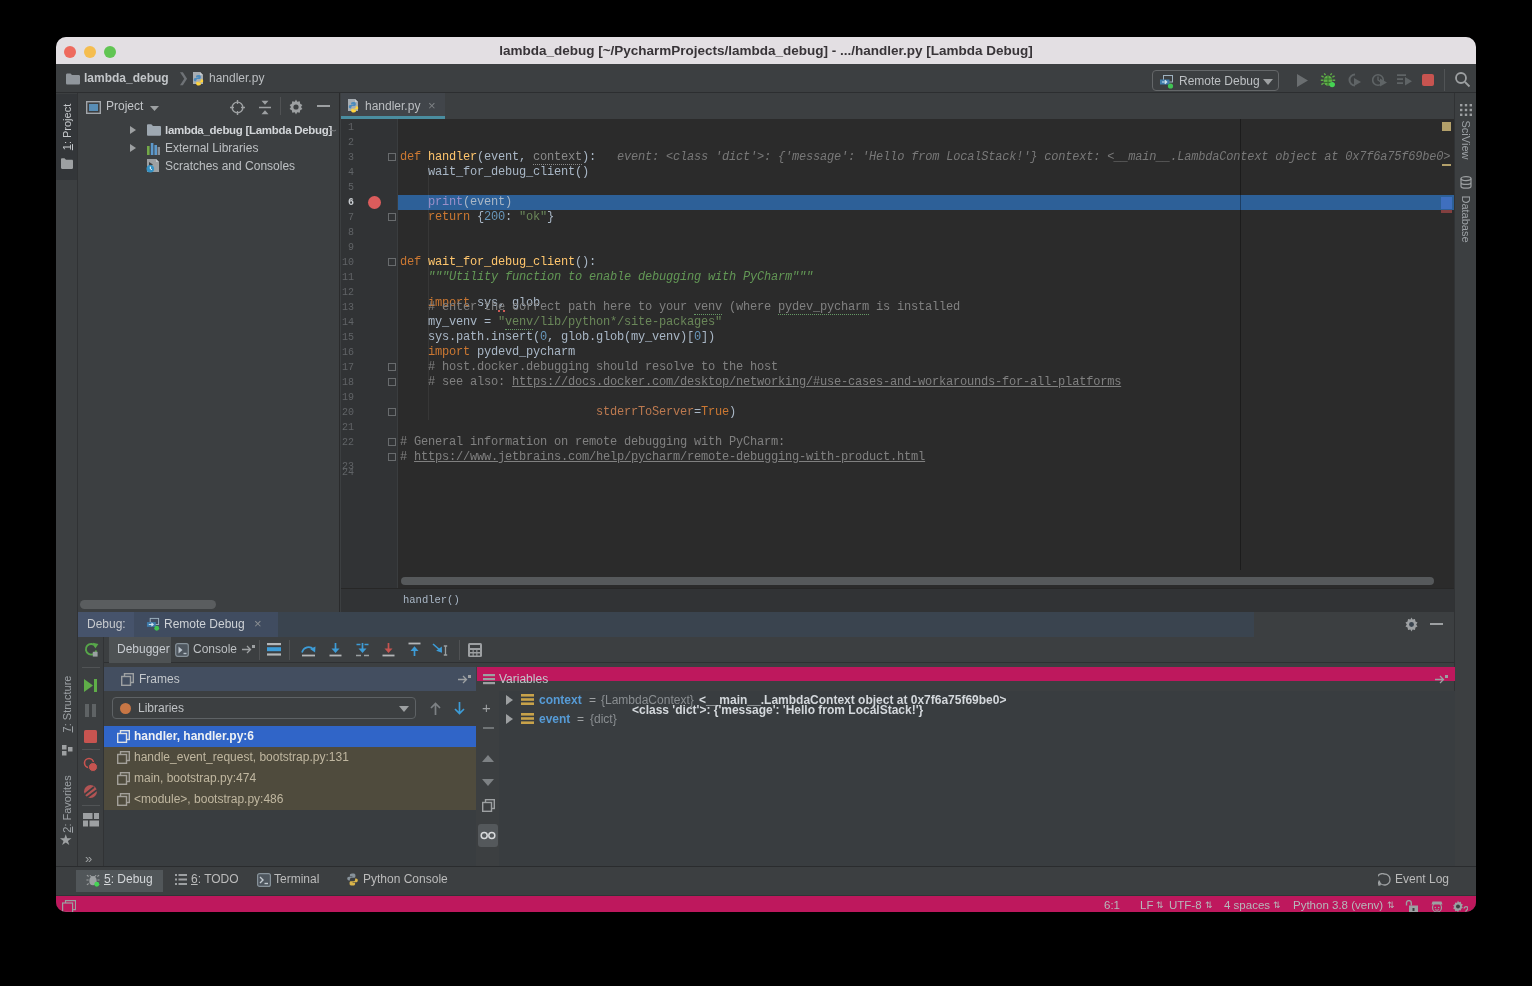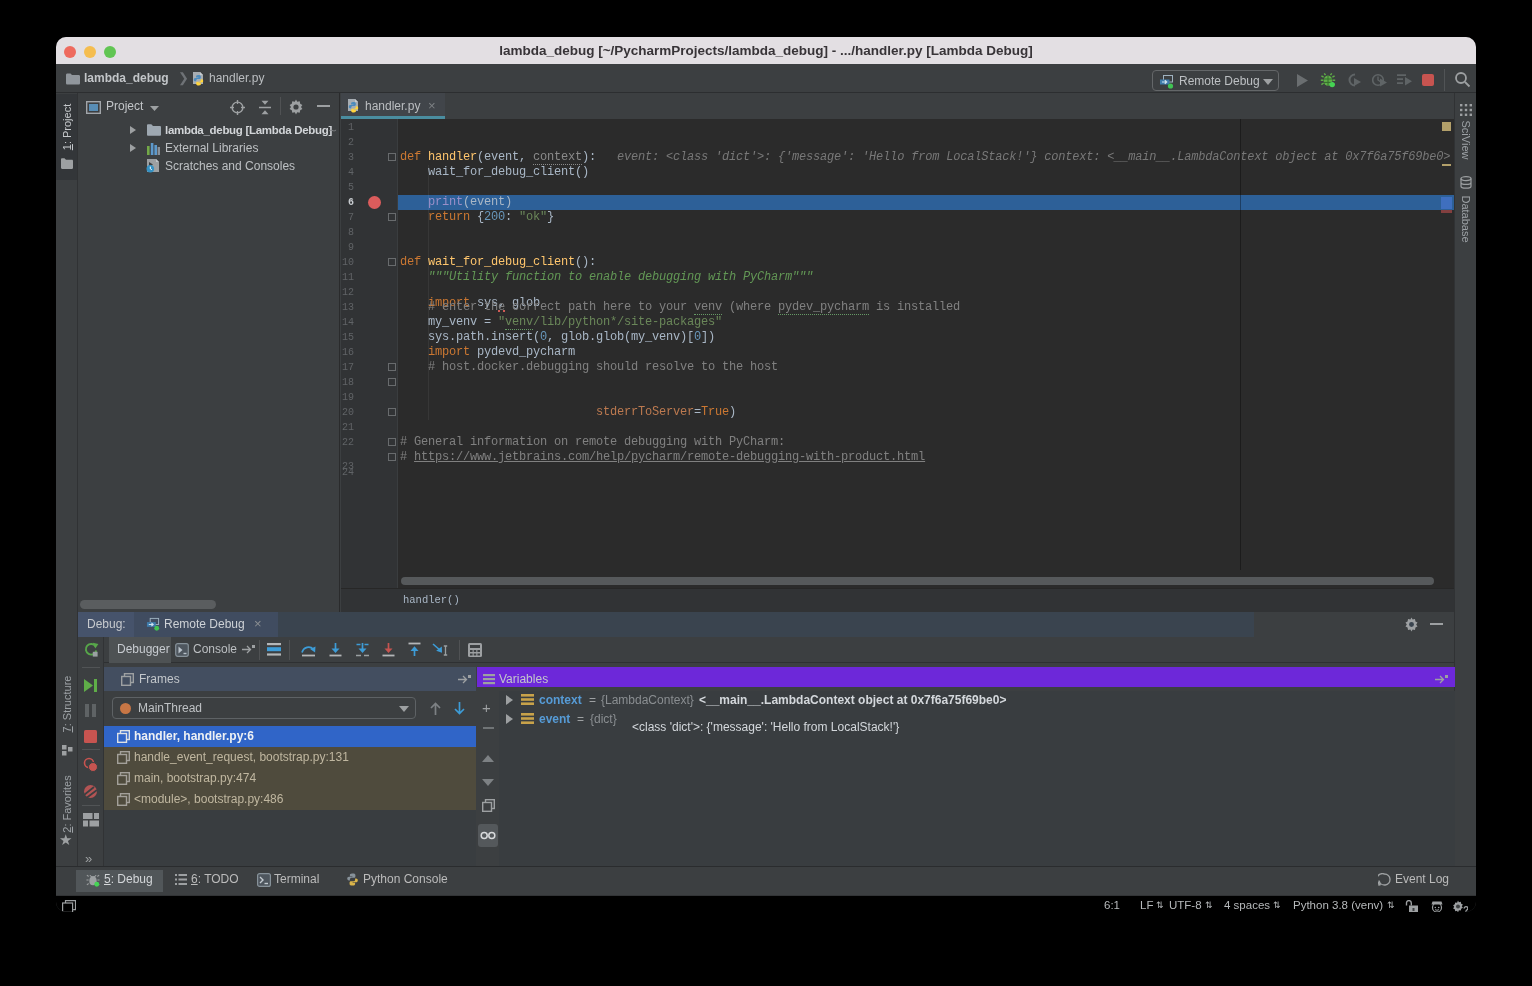--- a/index.html
+++ b/index.html
@@ -29,21 +29,21 @@
 .kw{color:#cc7832}.fn{color:#ffc66d}.st{color:#6a8759}.nm{color:#6897bb}.cm{color:#808080}
 .ds{color:#629755;font-style:italic}.bi{color:#9a8fc9}.pa{color:#bd7a50}.hint{color:#787878;font-style:italic}
 .url{text-decoration:underline}
 
 #dbg{position:absolute;left:22px;top:575px;width:1376px;height:254px;background:#3c3f41}
 #dbgtabs{position:absolute;left:0;top:0;width:1176px;height:25px;background:#3a444f}
 #dbgtoolbar{position:absolute;left:26px;top:25px;width:1350px;height:26px;background:#3c3f41;border-bottom:1px solid #2e3032}
 #dbgleft{position:absolute;left:0;top:25px;width:26px;height:229px;background:#3c3f41;border-right:1px solid #313335}
 
 #twbar{position:absolute;left:0;top:829px;width:1420px;height:25px;background:#3c3f41;border-top:1px solid #2a2c2e}
-#statusbar{position:absolute;left:0;top:858px;width:1420px;height:21px;background:#000000;border-top:1px solid #323436}
+#statusbar{position:absolute;left:0;top:858px;width:1420px;height:21px;background:#be185d;border-top:1px solid #323436}
 .sbi{color:#b6b9bb;font-size:11.5px}
 </style></head>
 <body>
 <div id="win">
   <div id="titlebar">
     <div class="tl" style="left:8px;background:#ee6a5e"></div>
     <div class="tl" style="left:28px;background:#f5bd4f"></div>
     <div class="tl" style="left:48px;background:#61c553"></div>
     <div id="title">lambda_debug [~/PycharmProjects/lambda_debug] - .../handler.py [Lambda Debug]</div>
   </div>
@@ -247,20 +247,21 @@
     <div class="cl" style="top:76px">    <span class="bi">print</span>(event)</div>
     <div class="cl" style="top:91px">    <span class="kw">return</span> {<span class="nm">200</span>: <span class="st">"ok"</span>}</div>
     <div class="cl" style="top:136px"><span class="kw">def </span><span class="fn">wait_for_debug_client</span>():</div>
     <div class="cl" style="top:151px">    <span class="ds">"""Utility function to enable debugging with PyCharm"""</span></div>
     <div class="cl" style="top:177px">    <span class="kw">import </span>sys<span style="border-bottom:2px dotted #cf5b56">,</span> glob</div>
     <div class="cl" style="top:181px">    <span class="cm"># enter the correct path here to your <span style="border-bottom:1px dotted #659a65">venv</span> (where <span style="border-bottom:1px dotted #659a65">pydev_pycharm</span> is installed</span></div>
     <div class="cl" style="top:196px">    my_venv = <span class="st">"<span style="border-bottom:1px dotted #659a65">venv</span>/lib/python*/site-packages"</span></div>
     <div class="cl" style="top:211px">    sys.path.insert(<span class="nm">0</span>, glob.glob(my_venv)[<span class="nm">0</span>])</div>
     <div class="cl" style="top:226px">    <span class="kw">import </span>pydevd_pycharm</div>
     <div class="cl" style="top:241px">    <span class="cm"># host.docker.debugging should resolve to the host</span></div>
+    <div class="cl" style="top:256px">    <span class="cm"># see also: <span class="url">https://docs.docker.com/desktop/networking/#use-cases-and-workarounds-for-all-platforms</span></span></div>
     <div class="cl" style="top:286px">                            <span class="pa">stderrToServer</span>=<span class="kw">True</span>)</div>
     <div class="cl" style="top:316px"><span class="cm"># General information on remote debugging with PyCharm:</span></div>
     <div class="cl" style="top:331px"><span class="cm"># <span class="url">https://www.jetbrains.com/help/pycharm/remote-debugging-with-product.html</span></span></div>
     <div class="a" style="left:1101px;top:3px;width:9px;height:9px;background:#b3a06a"></div>
     <div class="a" style="left:1101px;top:45px;width:9px;height:2px;background:#b3a06a"></div>
     <div class="a" style="left:1100px;top:78px;width:11px;height:12px;background:#3f6fbf"></div>
     <div class="a" style="left:1100px;top:91px;width:11px;height:3px;background:#823f3f"></div>
     <div class="a" style="left:60px;top:458px;width:1033px;height:8px;background:#56595b;border-radius:4px"></div>
   </div>
   <div id="edbottom">
@@ -394,21 +395,21 @@
             <rect x="0.7" y="3.5" width="8.8" height="8.8" fill="#434e60" stroke="#9da0a2" stroke-width="1.4"></rect>
           </svg>
         <span class="a" style="left:35px;top:5px;color:#c3c7cb">Frames</span>
         <svg class="a" style="left:354px;top:7px" width="13" height="11" viewBox="0 0 13 11">
             <path d="M0 5.5h8M5 2l3.5 3.5L5 9" stroke="#9da0a2" stroke-width="1.3" fill="none"></path>
             <rect x="10" y="1" width="3" height="3" fill="#9da0a2"></rect>
           </svg>
       </div>
       <div class="a" style="left:8px;top:34px;width:304px;height:22px;border:1px solid #5e6265;border-radius:4px;background:#3c3f41">
         <div class="a" style="left:7px;top:5px;width:11px;height:11px;border-radius:50%;background:#c77645"></div>
-        <span class="a" style="left:25px;top:3px;color:#bfc2c5">MainThread</span>
+        <span class="a" style="left:25px;top:3px;color:#bfc2c5">Libraries</span>
         <svg class="a" style="left:286px;top:8px" width="10" height="6" viewBox="0 0 10 6">
             <path fill="#9da0a2" d="M0 0h10L5 6z"></path>
           </svg>
       </div>
       <svg class="a" style="left:325px;top:38px" width="13" height="15" viewBox="0 0 13 15">
           <path d="M6.5 14V3M2 7l4.5-4.5L11 7" fill="none" stroke="#7d8184" stroke-width="1.7"></path>
         </svg>
       <svg class="a" style="left:349px;top:38px" width="13" height="15" viewBox="0 0 13 15">
           <path d="M6.5 1v11M2 8l4.5 4.5L11 8" fill="none" stroke="#3d9cd7" stroke-width="1.7"></path>
         </svg>
@@ -431,21 +432,21 @@
           <rect x="0.7" y="3.5" width="8.8" height="8.8" fill="#4f4b3d" stroke="#a3a09a" stroke-width="1.4"></rect>
         </svg>
       <span class="a" style="left:30px;top:108px;color:#c0b7a0">main, bootstrap.py:474</span>
       <svg class="a" style="left:13px;top:130px" width="13" height="13" viewBox="0 0 13 13">
           <rect x="3.5" y="0.7" width="8.8" height="8.8" fill="none" stroke="#a3a09a" stroke-width="1.4"></rect>
           <rect x="0.7" y="3.5" width="8.8" height="8.8" fill="#4f4b3d" stroke="#a3a09a" stroke-width="1.4"></rect>
         </svg>
       <span class="a" style="left:30px;top:129px;color:#c0b7a0">&lt;module&gt;, bootstrap.py:486</span>
     </div>
     <div id="vars" class="a" style="left:399px;top:51px;width:978px;height:203px">
-      <div class="a" style="left:0;top:4px;width:978px;height:20px;background:#6d28d9">
+      <div class="a" style="left:0;top:4px;width:978px;height:14px;background:#be185d">
         <svg class="a" style="left:6px;top:6px" width="12" height="12" viewBox="0 0 12 12">
             <g fill="#9da0a2">
               <rect x="0" y="1" width="12" height="2.2"></rect>
               <rect x="0" y="5" width="12" height="2.2"></rect>
               <rect x="0" y="9" width="12" height="2.2"></rect>
             </g>
           </svg>
         <span class="a" style="left:22px;top:5px;color:#c3c7cb">Variables</span>
         <svg class="a" style="left:958px;top:7px" width="13" height="11" viewBox="0 0 13 11">
             <path d="M0 5.5h8M5 2l3.5 3.5L5 9" stroke="#9da0a2" stroke-width="1.3" fill="none"></path>
@@ -484,21 +485,21 @@
       <svg class="a" style="left:44px;top:49px" width="13" height="13" viewBox="0 0 13 13">
           <g fill="#c8a24a">
             <rect x="0" y="1" width="13" height="2.6"></rect>
             <rect x="0" y="5.2" width="13" height="2.6"></rect>
             <rect x="0" y="9.4" width="13" height="2.6"></rect>
           </g>
         </svg>
       <span class="a" style="left:62px;top:49px;color:#569bd6;font-weight:700">event</span>
         <span class="a" style="left:100px;top:49px;color:#9da0a2">=</span>
         <span class="a" style="left:113px;top:49px;color:#8a8e91">{dict}</span>
-        <span class="a" style="left:155px;top:57px;color:#d4d8dc;font-weight:400">&lt;class 'dict'&gt;: {'message': 'Hello from LocalStack!'}</span>
+        <span class="a" style="left:155px;top:40px;color:#d4d8dc;font-weight:700">&lt;class 'dict'&gt;: {'message': 'Hello from LocalStack!'}</span>
     </div>
   </div>
   <div id="twbar">
     <div class="a" style="left:20px;top:3px;width:87px;height:22px;background:#515659"></div>
     <svg class="a" style="left:30px;top:6px" width="14" height="14" viewBox="0 0 16 16">
         <g stroke="#9da0a2" stroke-width="1.2" fill="none">
           <path d="M3 4L1 2.5M3 8H0.5M3 12l-2 1.5M13 4l2-1.5M13 8h2.5M13 12l2 1.5"></path>
         </g>
         <ellipse cx="8" cy="9" rx="4.2" ry="5" fill="#9da0a2"></ellipse>
         <path d="M4.5 2.5C5 4 7 4.5 8 4.5S11 4 11.5 2.5" fill="none" stroke="#9da0a2" stroke-width="1.3"></path>

